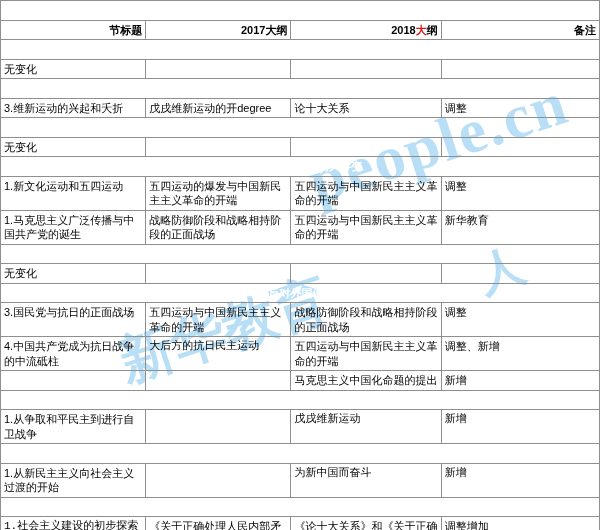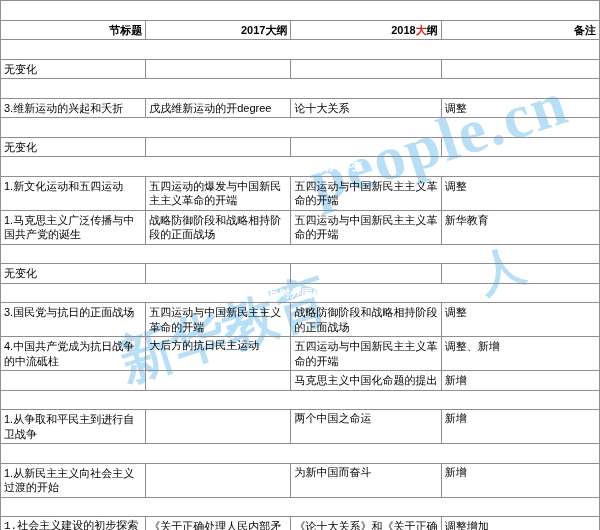--- a/index.html
+++ b/index.html
@@ -215,21 +215,21 @@
       <td>马克思主义中国化命题的提出</td>
       <td>新增</td>
     </tr>
 
     <tr class="chapter-row">
       <td colspan="4">第七章 为新中国而奋斗</td>
     </tr>
     <tr>
       <td>1.从争取和平民主到进行自卫战争</td>
       <td></td>
-      <td class="nowrap-mid">两个中国之命运</td>
+      <td class="nowrap-mid">戊戌维新运动</td>
       <td class="nowrap-mid">新增</td>
     </tr>
 
     <tr class="chapter-row">
       <td colspan="4">第八章 社会主义基本制度在中国的确立</td>
     </tr>
     <tr>
       <td>1.从新民主主义向社会主义过渡的开始</td>
       <td></td>
       <td class="nowrap-mid">为新中国而奋斗</td>

